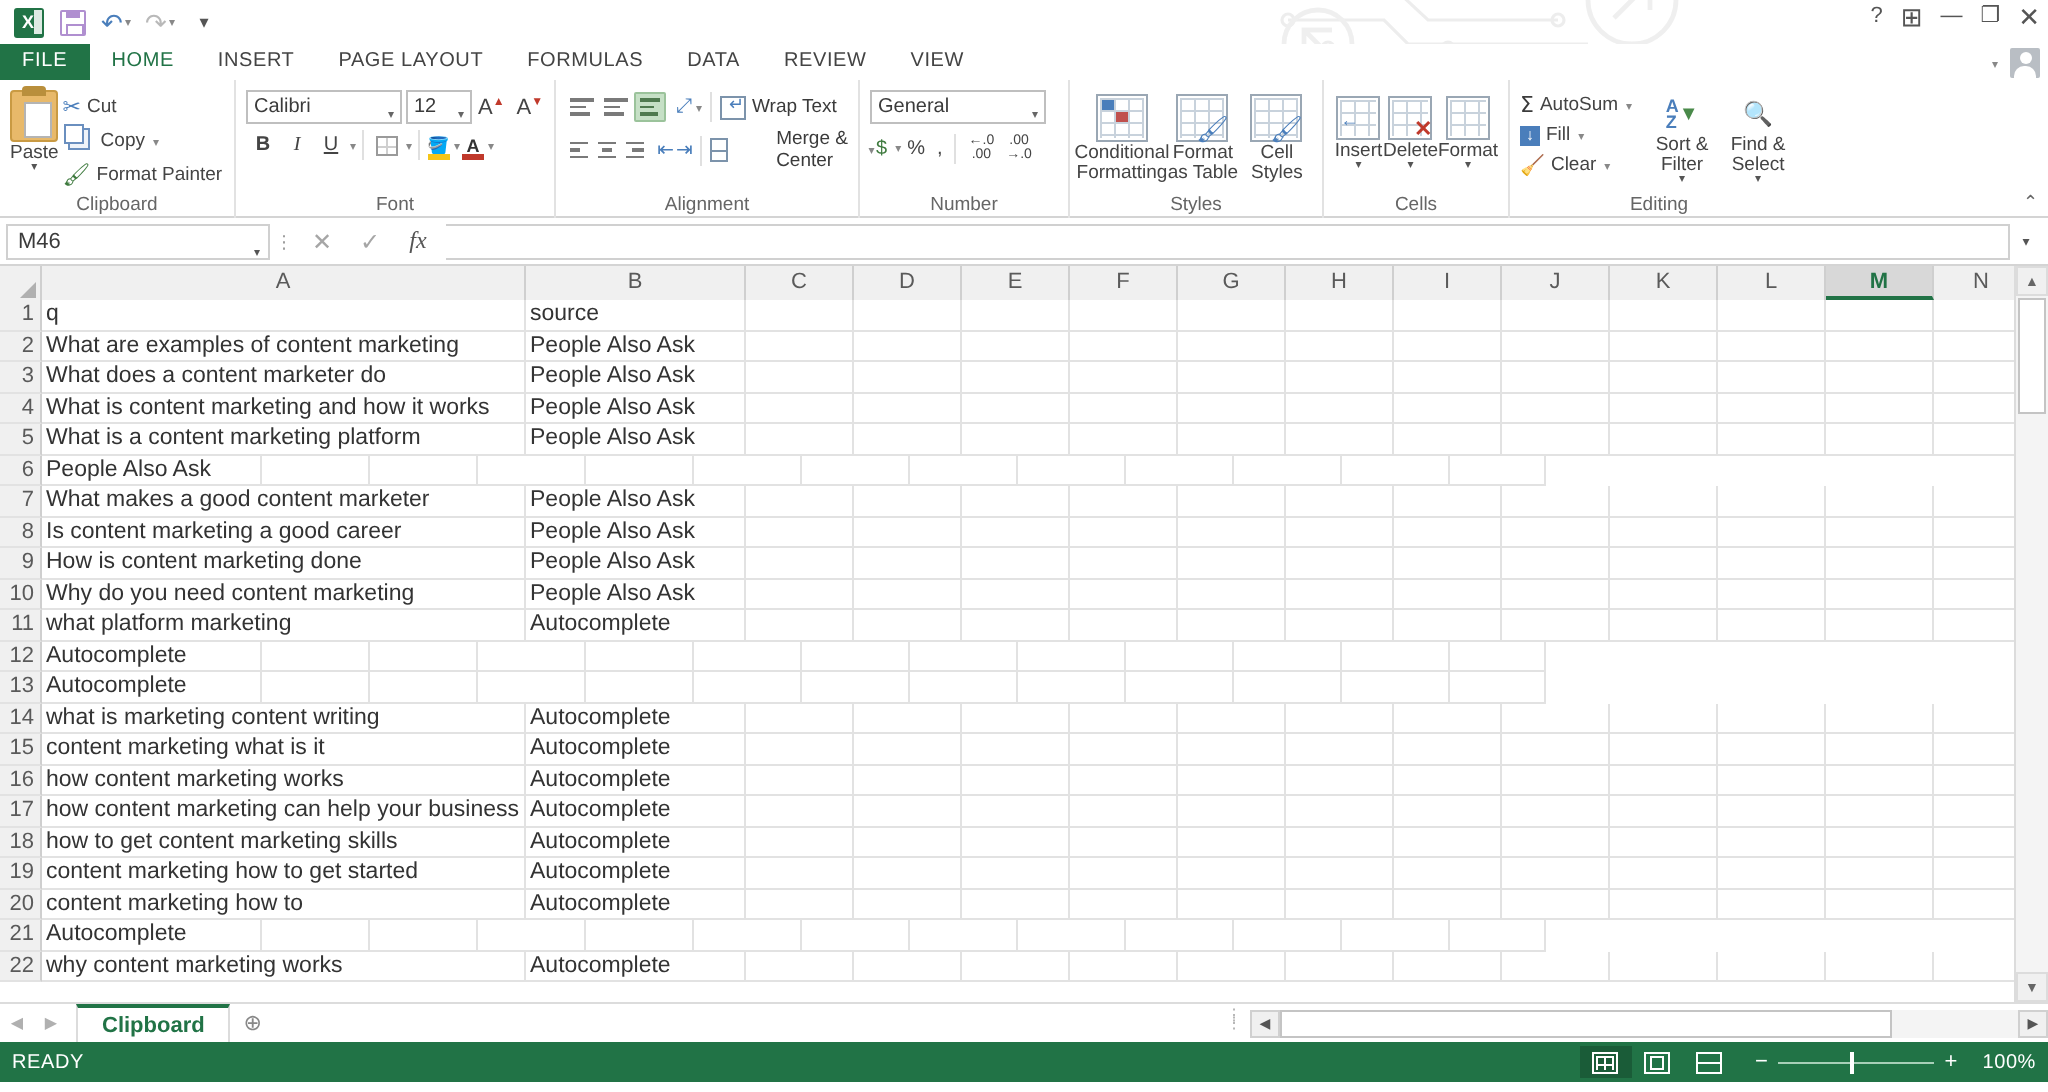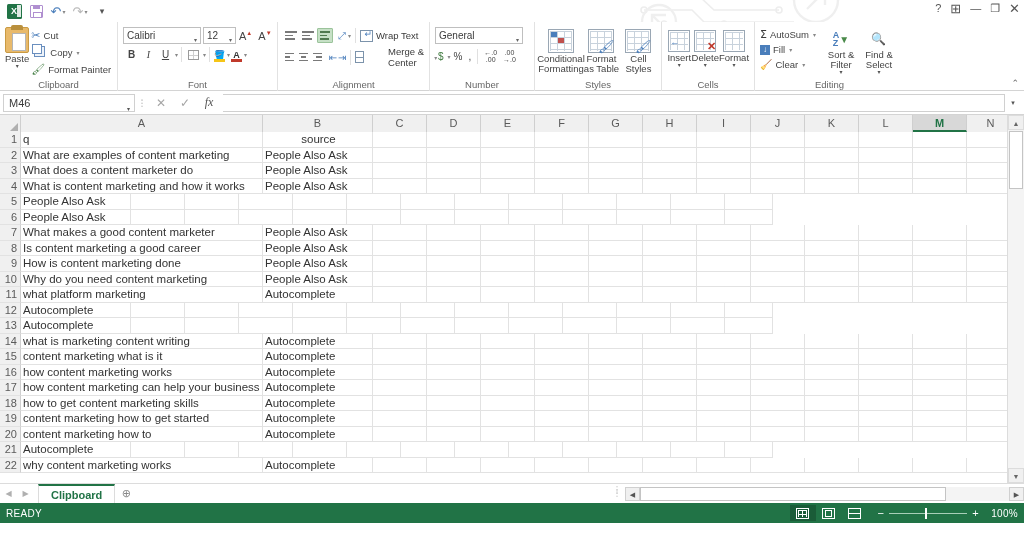--- a/index.html
+++ b/index.html
@@ -226,20 +226,34 @@
 
     <div class="wbtns">
       <span class="wbtn">?</span>
       <span class="wbtn big">⊞</span>
       <span class="wbtn">—</span>
       <span class="wbtn">❐</span>
       <span class="wbtn big">✕</span>
     </div>
   </div>
 
+  <div class="tabrow">
+    <div class="tab-file">FILE</div>
+    <div class="tab active">HOME</div>
+    <div class="tab">INSERT</div>
+    <div class="tab">PAGE LAYOUT</div>
+    <div class="tab">FORMULAS</div>
+    <div class="tab">DATA</div>
+    <div class="tab">REVIEW</div>
+    <div class="tab">VIEW</div>
+    <div class="rb-right">
+      <span style="font-size:6px;color:#888;">▾</span>
+      <div class="user-ico"></div>
+    </div>
+  </div>
 
   <div class="ribbon">
 
     <div class="grp" style="width:117px;">
       <div class="grp-body">
         <div class="bigbtn">
           <div class="clip-ico">
               <div class="clip-paper"></div>
             </div>
           <div class="lbl">Paste</div>
@@ -506,21 +520,21 @@
         <div class="ch" style="width: 54px; min-width: 54px;">J</div>
         <div class="ch" style="width: 54px; min-width: 54px;">K</div>
         <div class="ch" style="width: 54px; min-width: 54px;">L</div>
         <div class="ch sel" style="width: 54px; min-width: 54px;">M</div>
         <div class="ch" style="width: 48px; min-width: 48px;">N</div>
       </div>
     <div class="rowsarea" id="rowsarea">
         <div class="row">
           <div class="rh">1</div>
           <div class="cell" style="width: 242px; min-width: 242px;">q</div>
-          <div class="cell" style="width: 110px; min-width: 110px; text-align: center;">source</div>
+          <div class="cell" style="width: 110px; min-width: 110px;">source</div>
           <div class="cell" style="width: 54px; min-width: 54px;"></div>
           <div class="cell" style="width: 54px; min-width: 54px;"></div>
           <div class="cell" style="width: 54px; min-width: 54px;"></div>
           <div class="cell" style="width: 54px; min-width: 54px;"></div>
           <div class="cell" style="width: 54px; min-width: 54px;"></div>
           <div class="cell" style="width: 54px; min-width: 54px;"></div>
           <div class="cell" style="width: 54px; min-width: 54px;"></div>
           <div class="cell" style="width: 54px; min-width: 54px;"></div>
           <div class="cell" style="width: 54px; min-width: 54px;"></div>
           <div class="cell" style="width: 54px; min-width: 54px;"></div>
@@ -573,20 +587,21 @@
           <div class="cell" style="width: 54px; min-width: 54px;"></div>
           <div class="cell" style="width: 54px; min-width: 54px;"></div>
           <div class="cell" style="width: 54px; min-width: 54px;"></div>
           <div class="cell" style="width: 54px; min-width: 54px;"></div>
           <div class="cell" style="width: 54px; min-width: 54px;"></div>
           <div class="cell" style="width: 54px; min-width: 54px;"></div>
           <div class="cell" style="width: 48px; min-width: 48px;"></div>
         </div>
         <div class="row">
           <div class="rh">5</div>
+          <div class="cell" style="width: 242px; min-width: 242px;">What is a content marketing platform</div>
           <div class="cell" style="width: 110px; min-width: 110px;">People Also Ask</div>
           <div class="cell" style="width: 54px; min-width: 54px;"></div>
           <div class="cell" style="width: 54px; min-width: 54px;"></div>
           <div class="cell" style="width: 54px; min-width: 54px;"></div>
           <div class="cell" style="width: 54px; min-width: 54px;"></div>
           <div class="cell" style="width: 54px; min-width: 54px;"></div>
           <div class="cell" style="width: 54px; min-width: 54px;"></div>
           <div class="cell" style="width: 54px; min-width: 54px;"></div>
           <div class="cell" style="width: 54px; min-width: 54px;"></div>
           <div class="cell" style="width: 54px; min-width: 54px;"></div>

